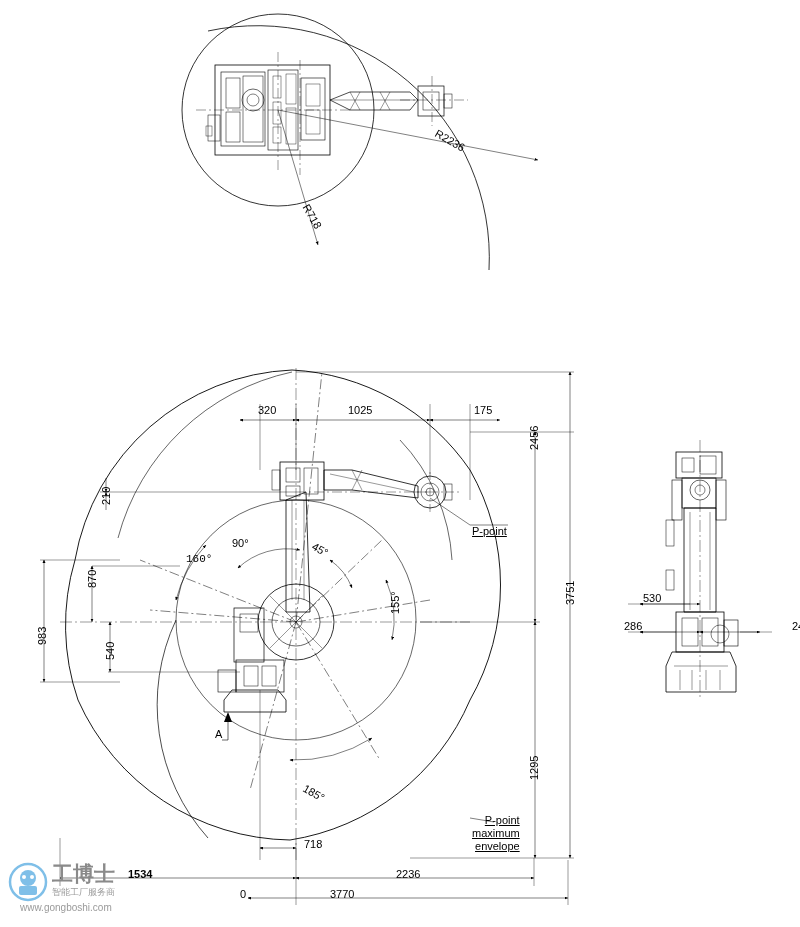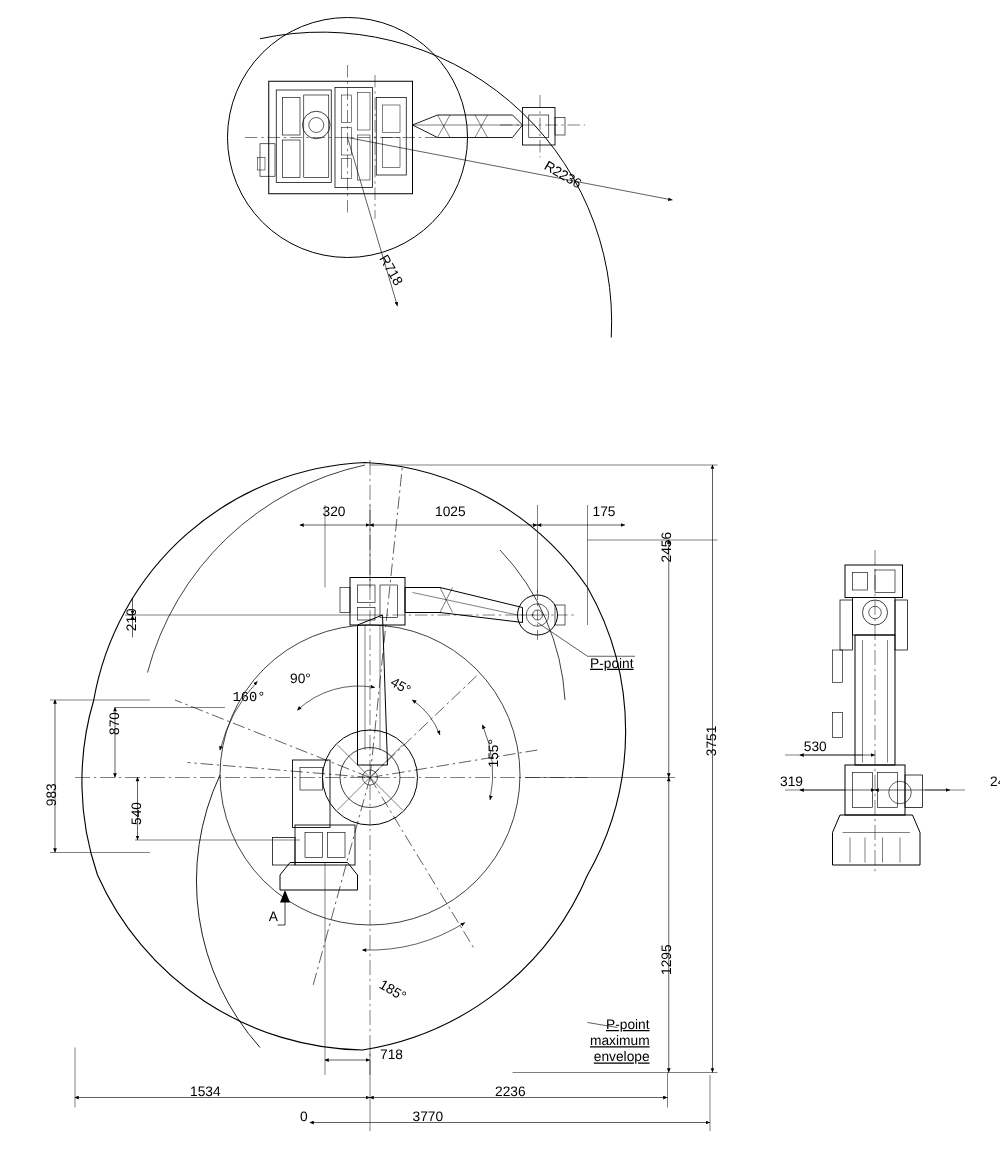--- a/index.html
+++ b/index.html
@@ -299,33 +299,45 @@
   <div class="lbl rot90" style="left:528px; top:450px;">2456</div>
   <div class="lbl rot90" style="left:564px; top:605px;">3751</div>
   <div class="lbl rot90" style="left:528px; top:780px;">1295</div>
 
   <div class="lbl rot90" style="left:100px; top:505px;">210</div>
   <div class="lbl rot90" style="left:86px; top:588px;">870</div>
   <div class="lbl rot90" style="left:36px; top:645px;">983</div>
   <div class="lbl rot90" style="left:104px; top:660px;">540</div>
 
   <div class="lbl" style="left:304px; top:838px;">718</div>
-  <div class="lbl" style="left:152px; top:868px;">1534</div>
+  <div class="lbl" style="left:128px; top:868px;font-weight:bold;">1534</div>
   <div class="lbl" style="left:396px; top:868px;">2236</div>
   <div class="lbl" style="left:330px; top:888px;">3770</div>
   <div class="lbl" style="left:240px; top:888px;">0</div>
 
   <div class="lbl" style="left:186px; top:553px;font-family:Liberation Mono, monospace;">160°</div>
   <div class="lbl" style="left:232px; top:537px;">90°</div>
   <div class="lbl rotn30" style="left:316px; top:540px;">45°</div>
   <div class="lbl rot90" style="left:389px; top:614px;">155°</div>
   <div class="lbl rotn30" style="left:307px; top:782px;">185°</div>
 
   <div class="lbl underline" style="left:472px; top:525px;">P-point</div>
   <div class="lbl underline" style="left:472px; top:814px; line-height:13px;">P-point<br>maximum<br>envelope</div>
   <div class="lbl" style="left:215px; top:728px;">A</div>
 
   <div class="lbl" style="left:624px; top:592px;margin-left:19px;">530</div>
-  <div class="lbl" style="left:624px; top:620px;">319</div>
+  <div class="lbl" style="left:624px; top:620px;">286</div>
   <div class="lbl" style="left:792px; top:620px;">244</div>
 
+  <div id="watermark">
+    <svg width="40" height="40" viewBox="0 0 40 40" style="position:absolute;left:0;top:6px;">
+      <circle cx="20" cy="20" r="18" fill="none" stroke="#7fbfe8" stroke-width="2.5"></circle>
+      <circle cx="20" cy="16" r="8" fill="#7fbfe8"></circle>
+      <rect x="11" y="24" width="18" height="9" rx="2" fill="#7fbfe8"></rect>
+      <circle cx="16" cy="15" r="2" fill="#ffffff"></circle>
+      <circle cx="24" cy="15" r="2" fill="#ffffff"></circle>
+    </svg>
+    <div class="wm-text">工博士</div>
+    <div class="wm-sub">智能工厂服务商</div>
+    <div class="wm-url">www.gongboshi.com</div>
+  </div>
 
 </div>
 
 </body></html>

